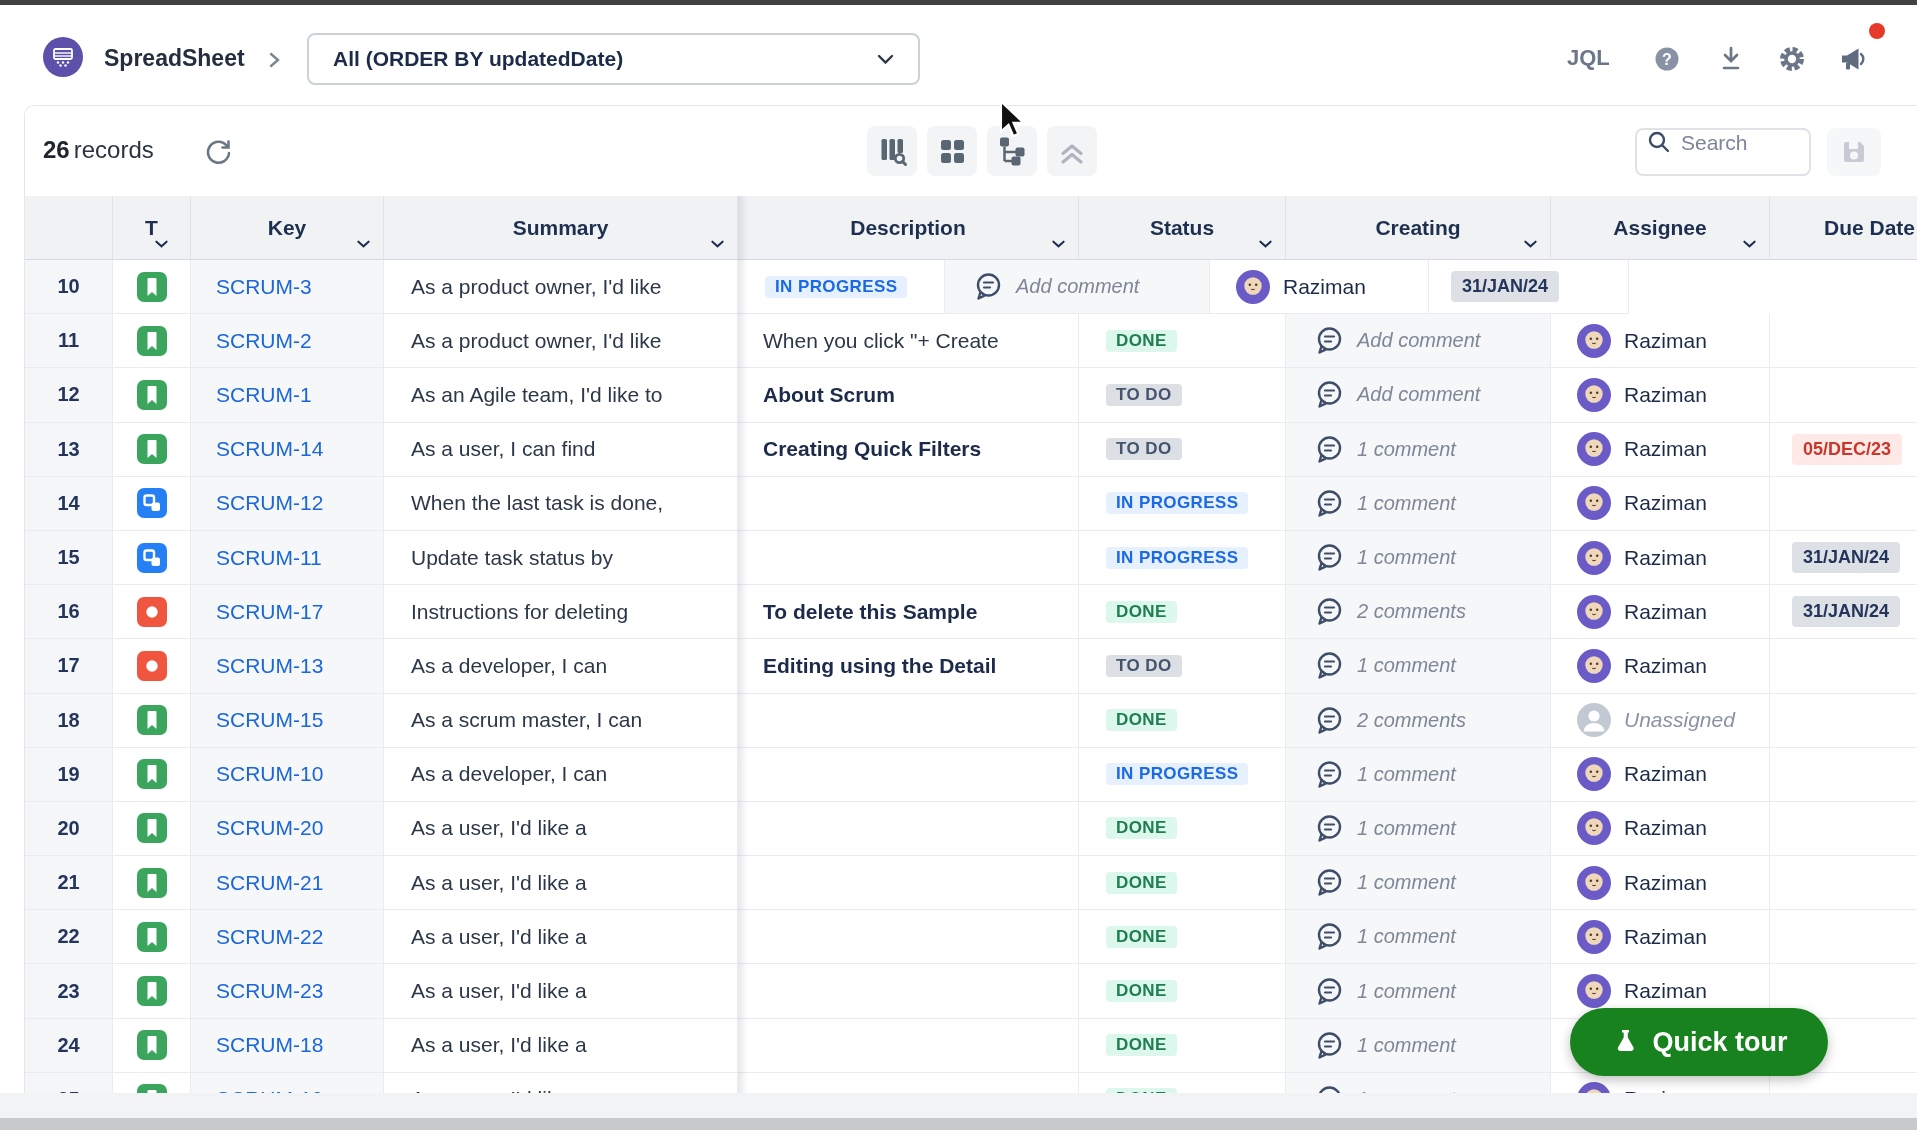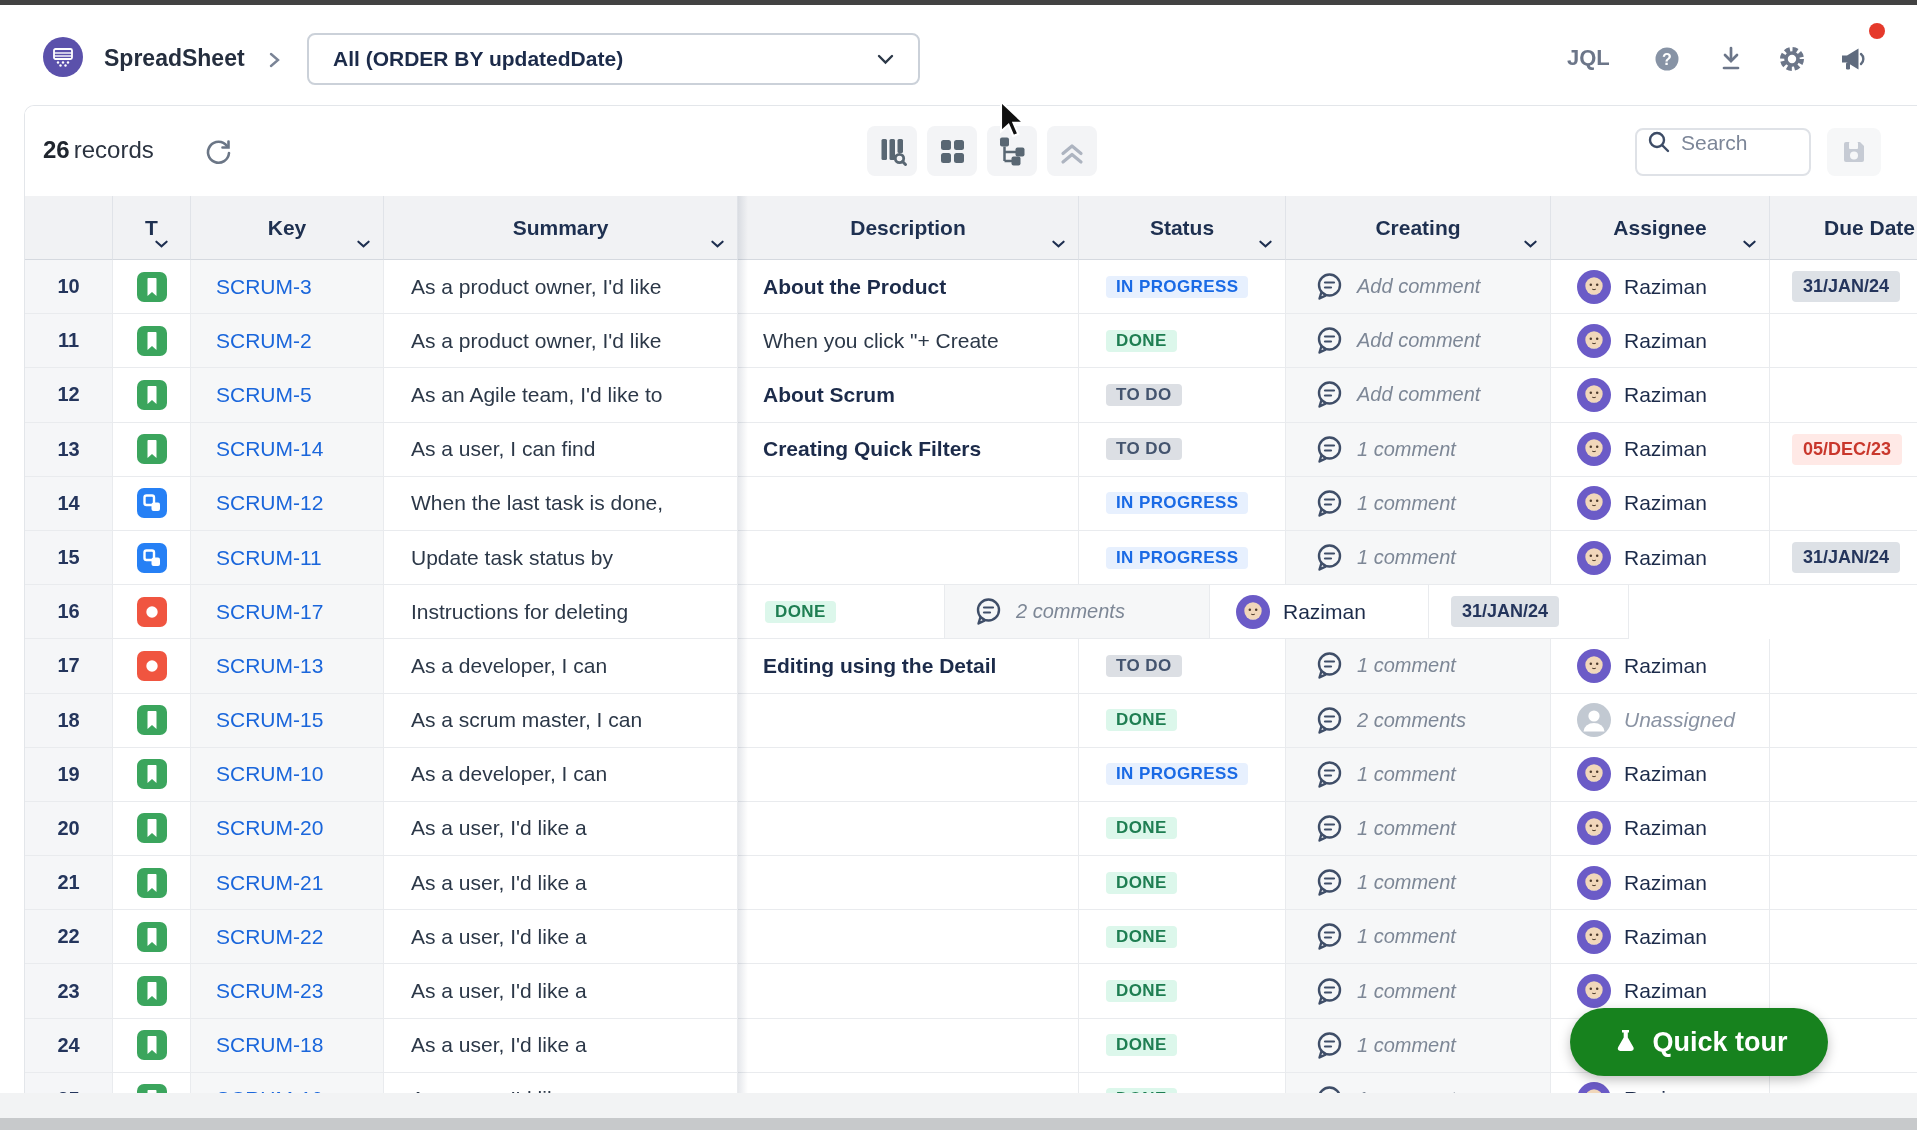--- a/index.html
+++ b/index.html
@@ -273,21 +273,20 @@
           <g class="g-bug">
                 <circle cx="15" cy="15" r="5.7" fill="#fff"></circle>
               </g>
         </svg>
       </div>
     </div>
     <a class="cell c-key">
           <span class="key-text">SCRUM-3</span>
         </a>
     <div class="cell c-sum">As a product owner, I'd like</div>
-    <div class="cell c-desc bold">About the Product</div>
     <div class="cell c-status">
           <span class="status-badge st-in-progress">IN PROGRESS</span>
         </div>
     <div class="cell c-com">
       <svg width="31" height="31" viewBox="0 0 31 31">
         <circle cx="15.5" cy="14" r="10.5" fill="none" stroke="#3F4E68" stroke-width="2.4"></circle>
         <path d="M7.5 21 L5.5 27.5 L12 24.3" fill="none" stroke="#3F4E68" stroke-width="2.4" stroke-linejoin="round"></path>
         <line x1="11" y1="11.5" x2="20" y2="11.5" stroke="#3F4E68" stroke-width="2.2" stroke-linecap="round"></line>
         <line x1="11" y1="16.5" x2="17" y2="16.5" stroke="#3F4E68" stroke-width="2.2" stroke-linecap="round"></line>
       </svg>
@@ -372,21 +371,21 @@
                 <rect x="7.5" y="7.5" width="9.5" height="9.5" rx="2" fill="none" stroke="#fff" stroke-width="2.4"></rect>
                 <rect x="14.5" y="14.5" width="8.5" height="8.5" rx="2" fill="#fff"></rect>
               </g>
           <g class="g-bug">
                 <circle cx="15" cy="15" r="5.7" fill="#fff"></circle>
               </g>
         </svg>
       </div>
     </div>
     <a class="cell c-key">
-          <span class="key-text">SCRUM-5</span>
+          <span class="key-text">SCRUM-1</span>
         </a>
     <div class="cell c-sum">As an Agile team, I'd like to</div>
     <div class="cell c-desc bold">About Scrum</div>
     <div class="cell c-status">
           <span class="status-badge st-to-do">TO DO</span>
         </div>
     <div class="cell c-com">
       <svg width="31" height="31" viewBox="0 0 31 31">
         <circle cx="15.5" cy="14" r="10.5" fill="none" stroke="#3F4E68" stroke-width="2.4"></circle>
         <path d="M7.5 21 L5.5 27.5 L12 24.3" fill="none" stroke="#3F4E68" stroke-width="2.4" stroke-linejoin="round"></path>
@@ -579,20 +578,21 @@
           <g class="g-bug">
                 <circle cx="15" cy="15" r="5.7" fill="#fff"></circle>
               </g>
         </svg>
       </div>
     </div>
     <a class="cell c-key">
           <span class="key-text">SCRUM-17</span>
         </a>
     <div class="cell c-sum">Instructions for deleting</div>
+    <div class="cell c-desc bold">To delete this Sample</div>
     <div class="cell c-status">
           <span class="status-badge st-done">DONE</span>
         </div>
     <div class="cell c-com">
       <svg width="31" height="31" viewBox="0 0 31 31">
         <circle cx="15.5" cy="14" r="10.5" fill="none" stroke="#3F4E68" stroke-width="2.4"></circle>
         <path d="M7.5 21 L5.5 27.5 L12 24.3" fill="none" stroke="#3F4E68" stroke-width="2.4" stroke-linejoin="round"></path>
         <line x1="11" y1="11.5" x2="20" y2="11.5" stroke="#3F4E68" stroke-width="2.2" stroke-linecap="round"></line>
         <line x1="11" y1="16.5" x2="17" y2="16.5" stroke="#3F4E68" stroke-width="2.2" stroke-linecap="round"></line>
       </svg>

